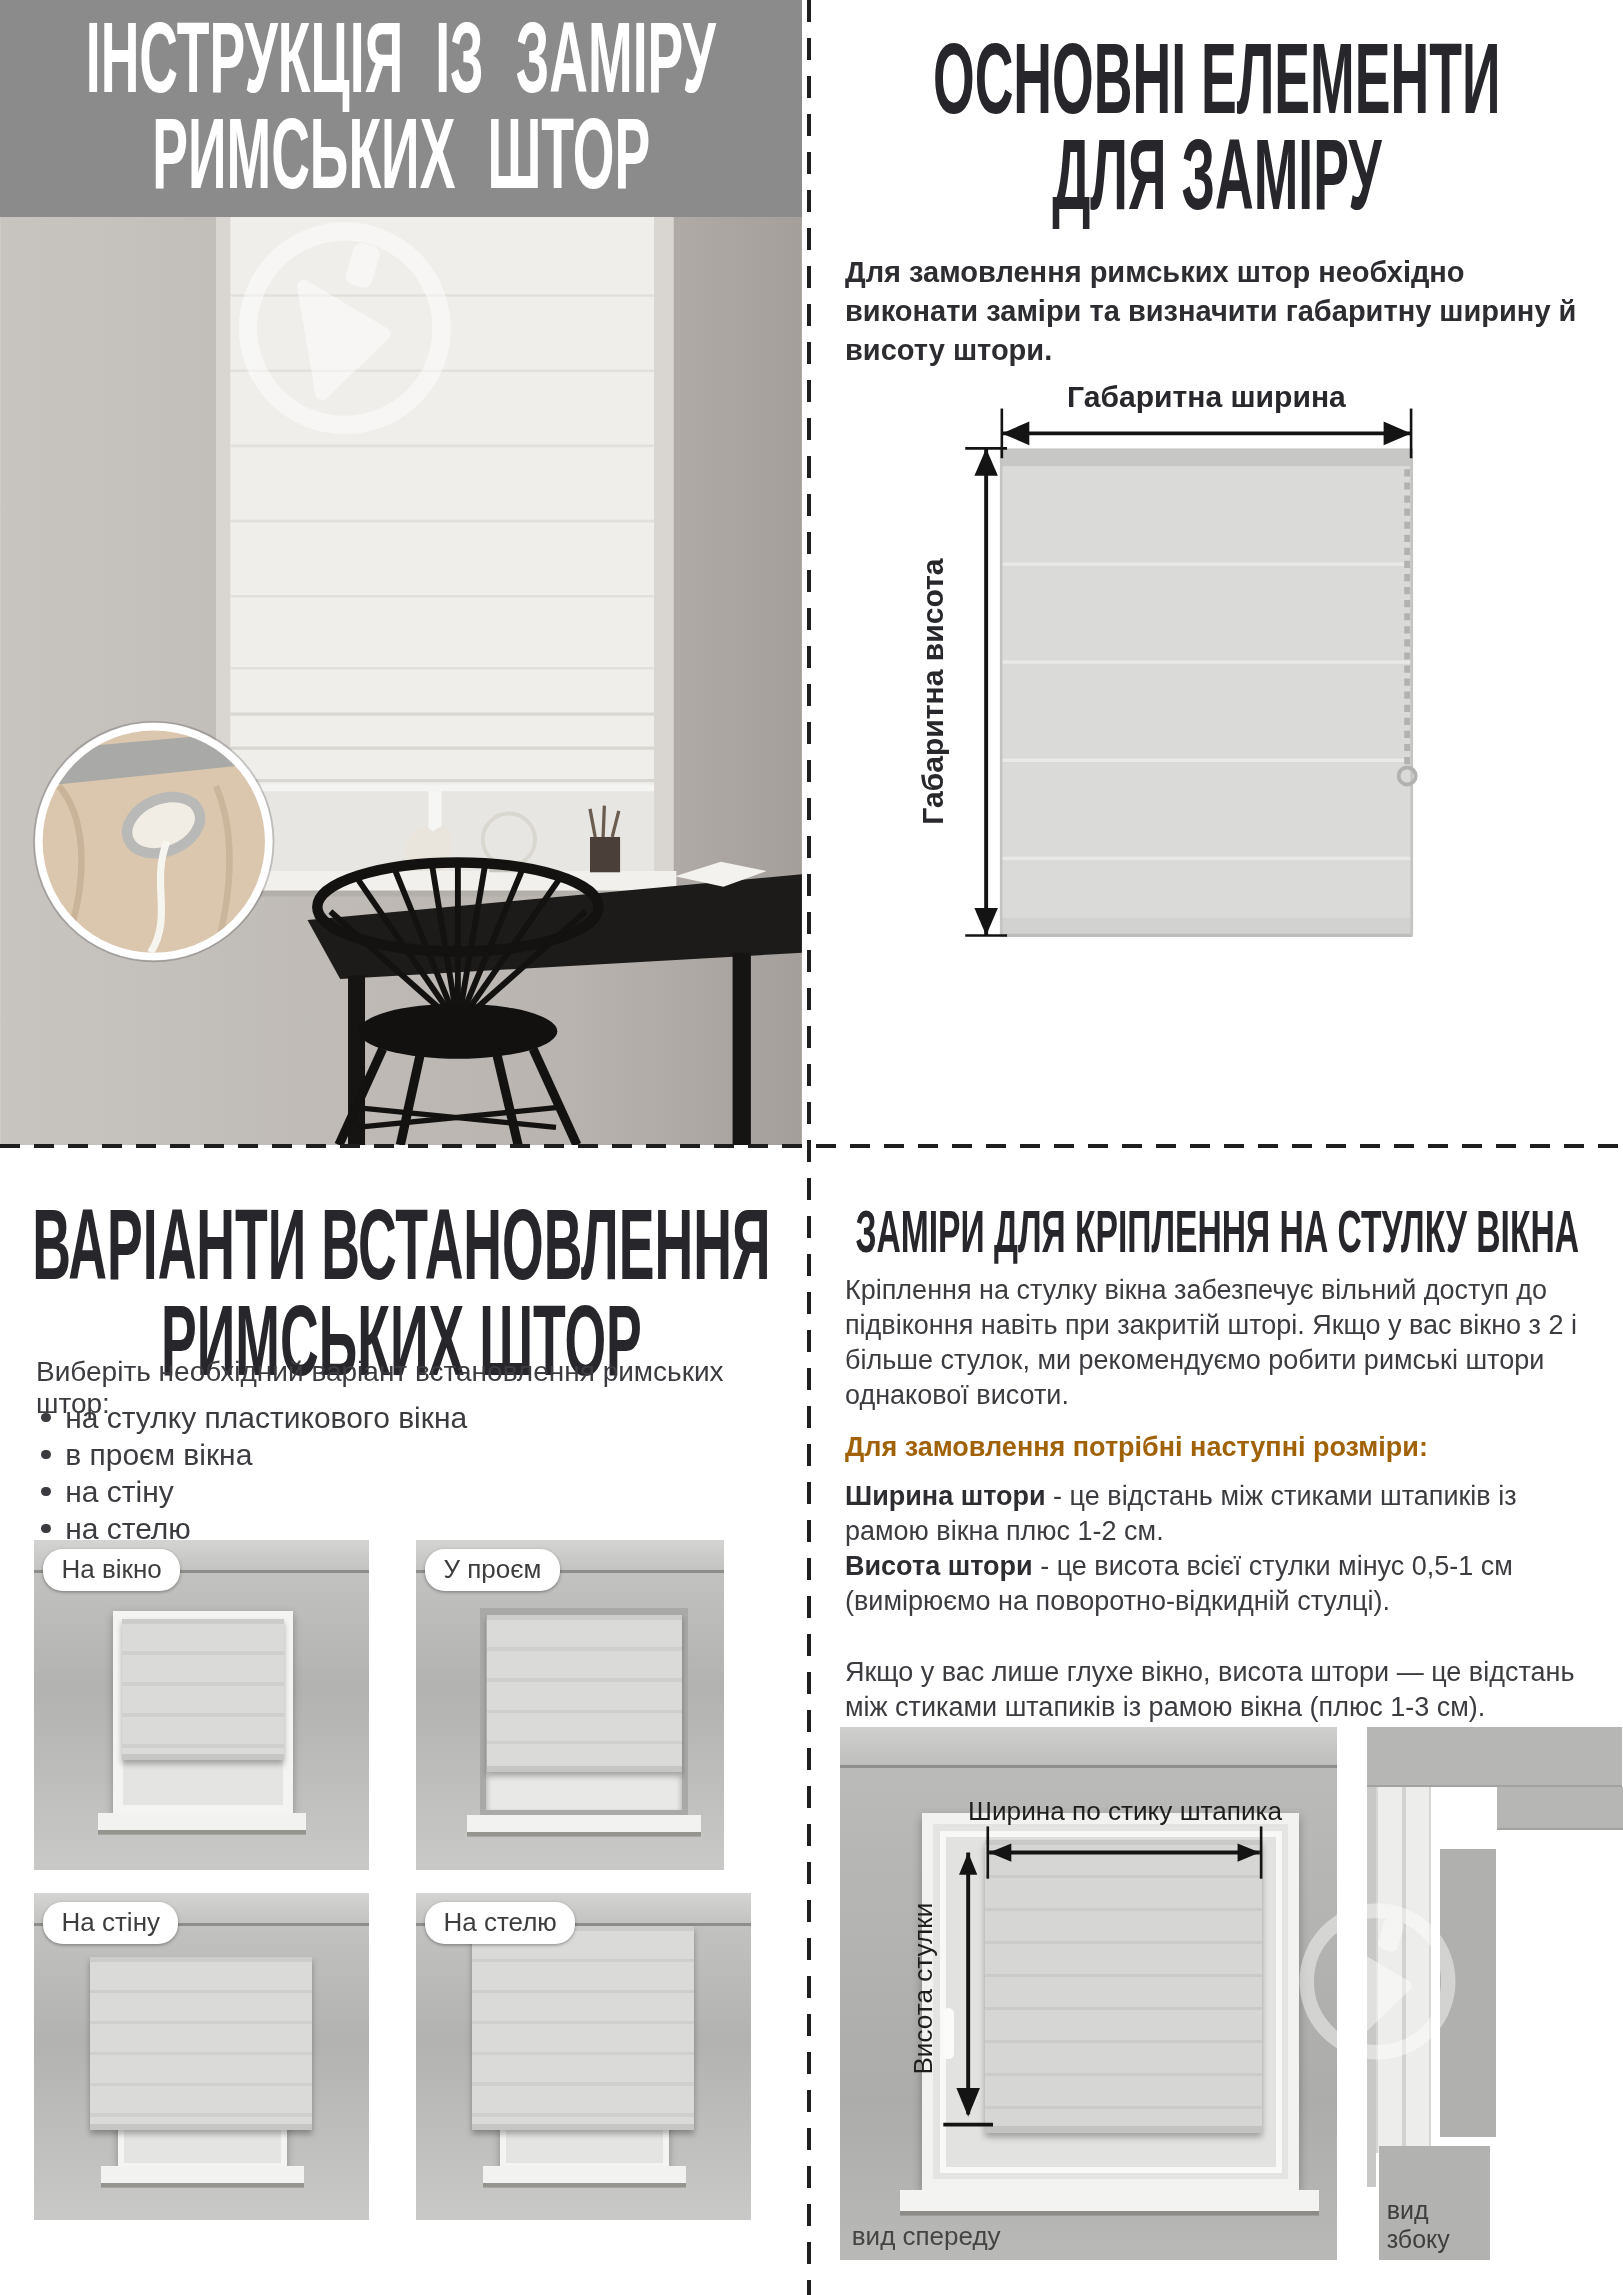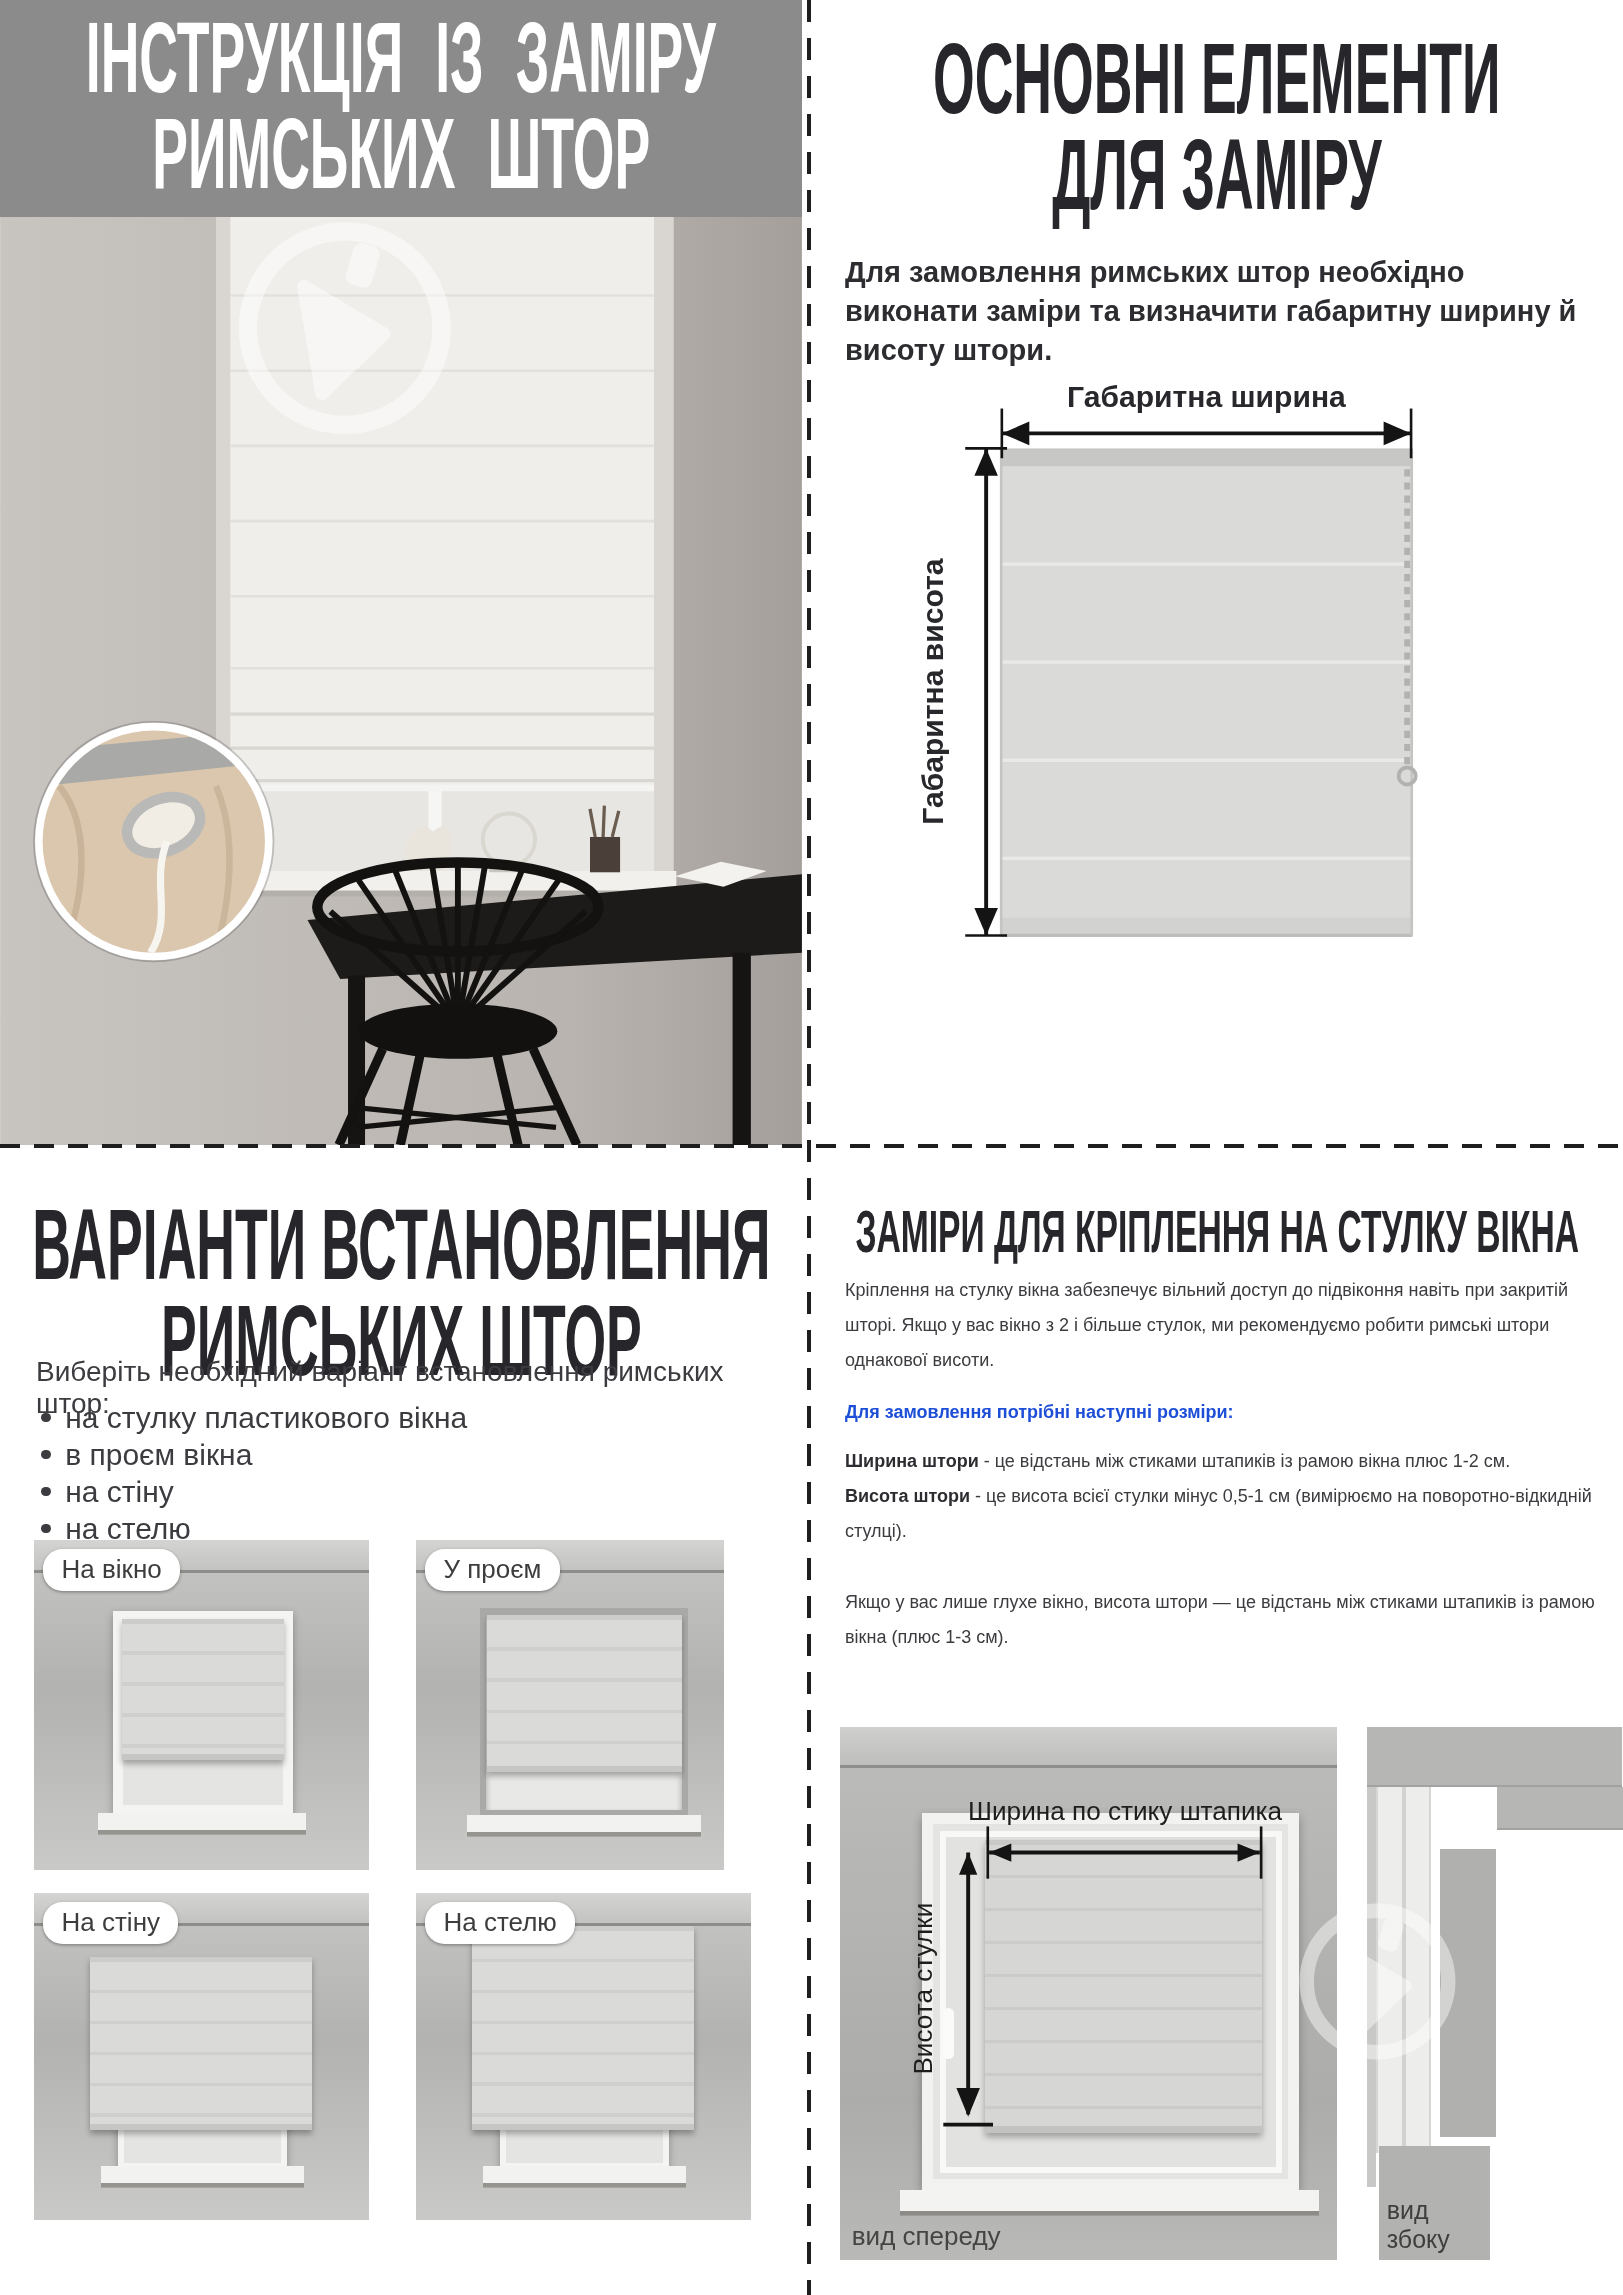--- a/index.html
+++ b/index.html
@@ -59,23 +59,23 @@
     border-top:5.2px solid #cccccb;border-bottom:6.5px solid #c6c6c4;box-shadow:0 3.9px 5.9px rgba(0,0,0,.3);}
   .opt-sill{position:absolute;height:17px;background:#f2f2f0;box-shadow:0 4.6px 0 #96948f;}
   .pill{position:absolute;left:9.2px;top:9.2px;background:var(--pill-bg);border-radius:19.6px;
     padding:5.2px 18.3px;font-size:26px;color:#3d3d3d;box-shadow:0 1.3px 3.3px rgba(0,0,0,.35);z-index:3;}
 
   
   .q4{position:absolute;left:811px;top:1145px;width:812px;height:1150px;}
   .q4-heading{position:absolute;left:0;top:55px;width:100%;display:flex;justify-content:center;align-items:center;height:65px;}
   .q4-heading>span{display:inline-block;line-height:1;font-weight:700;font-size:41px;color:var(--heading-dark);
     white-space:nowrap;transform:scale(0.82,1.45);transform-origin:center;}
-  .q4-text{position:absolute;left:34px;top:128px;width:759px;color:var(--text-dark);font-size:18px;line-height:35px;}
+  .q4-text{position:absolute;left:34px;top:128px;width:759px;color:var(--text-dark);font-size:27px;line-height:35px;}
   .q4-text p{margin-bottom:11.8px;}
-  .q4-text .lead{font-weight:700;color:#1d4ed8;margin-top:17px;margin-bottom:14.4px;}
+  .q4-text .lead{font-weight:700;color:#a16207;margin-top:17px;margin-bottom:14.4px;}
   .q4-text b{color:#2c2c31;}
   .q4-text .spacer{height:23.6px;}
 
   .q4-scene{position:absolute;overflow:hidden;background:linear-gradient(180deg,#bcbcba,#acacaa 70%,#b9b9b7);}
   .q4-cornice{position:absolute;left:0;top:0;right:0;height:41px;
     background:linear-gradient(180deg,#cfcfcd,#bebebc);border-bottom:3.9px solid #8f8d8a;}
   .q4-window{position:absolute;left:82px;top:86px;width:377px;height:377px;background:#e4e4e2;
     border:11.8px solid #f2f2f0;box-shadow:0 3.9px 9.2px rgba(0,0,0,.3);}
   .q4-sash{position:absolute;inset:6.5px;border:6.5px solid #f8f8f6;background:#e2e2e0;}
   .q4-blind{position:absolute;left:145px;top:113px;width:277px;height:293px;

